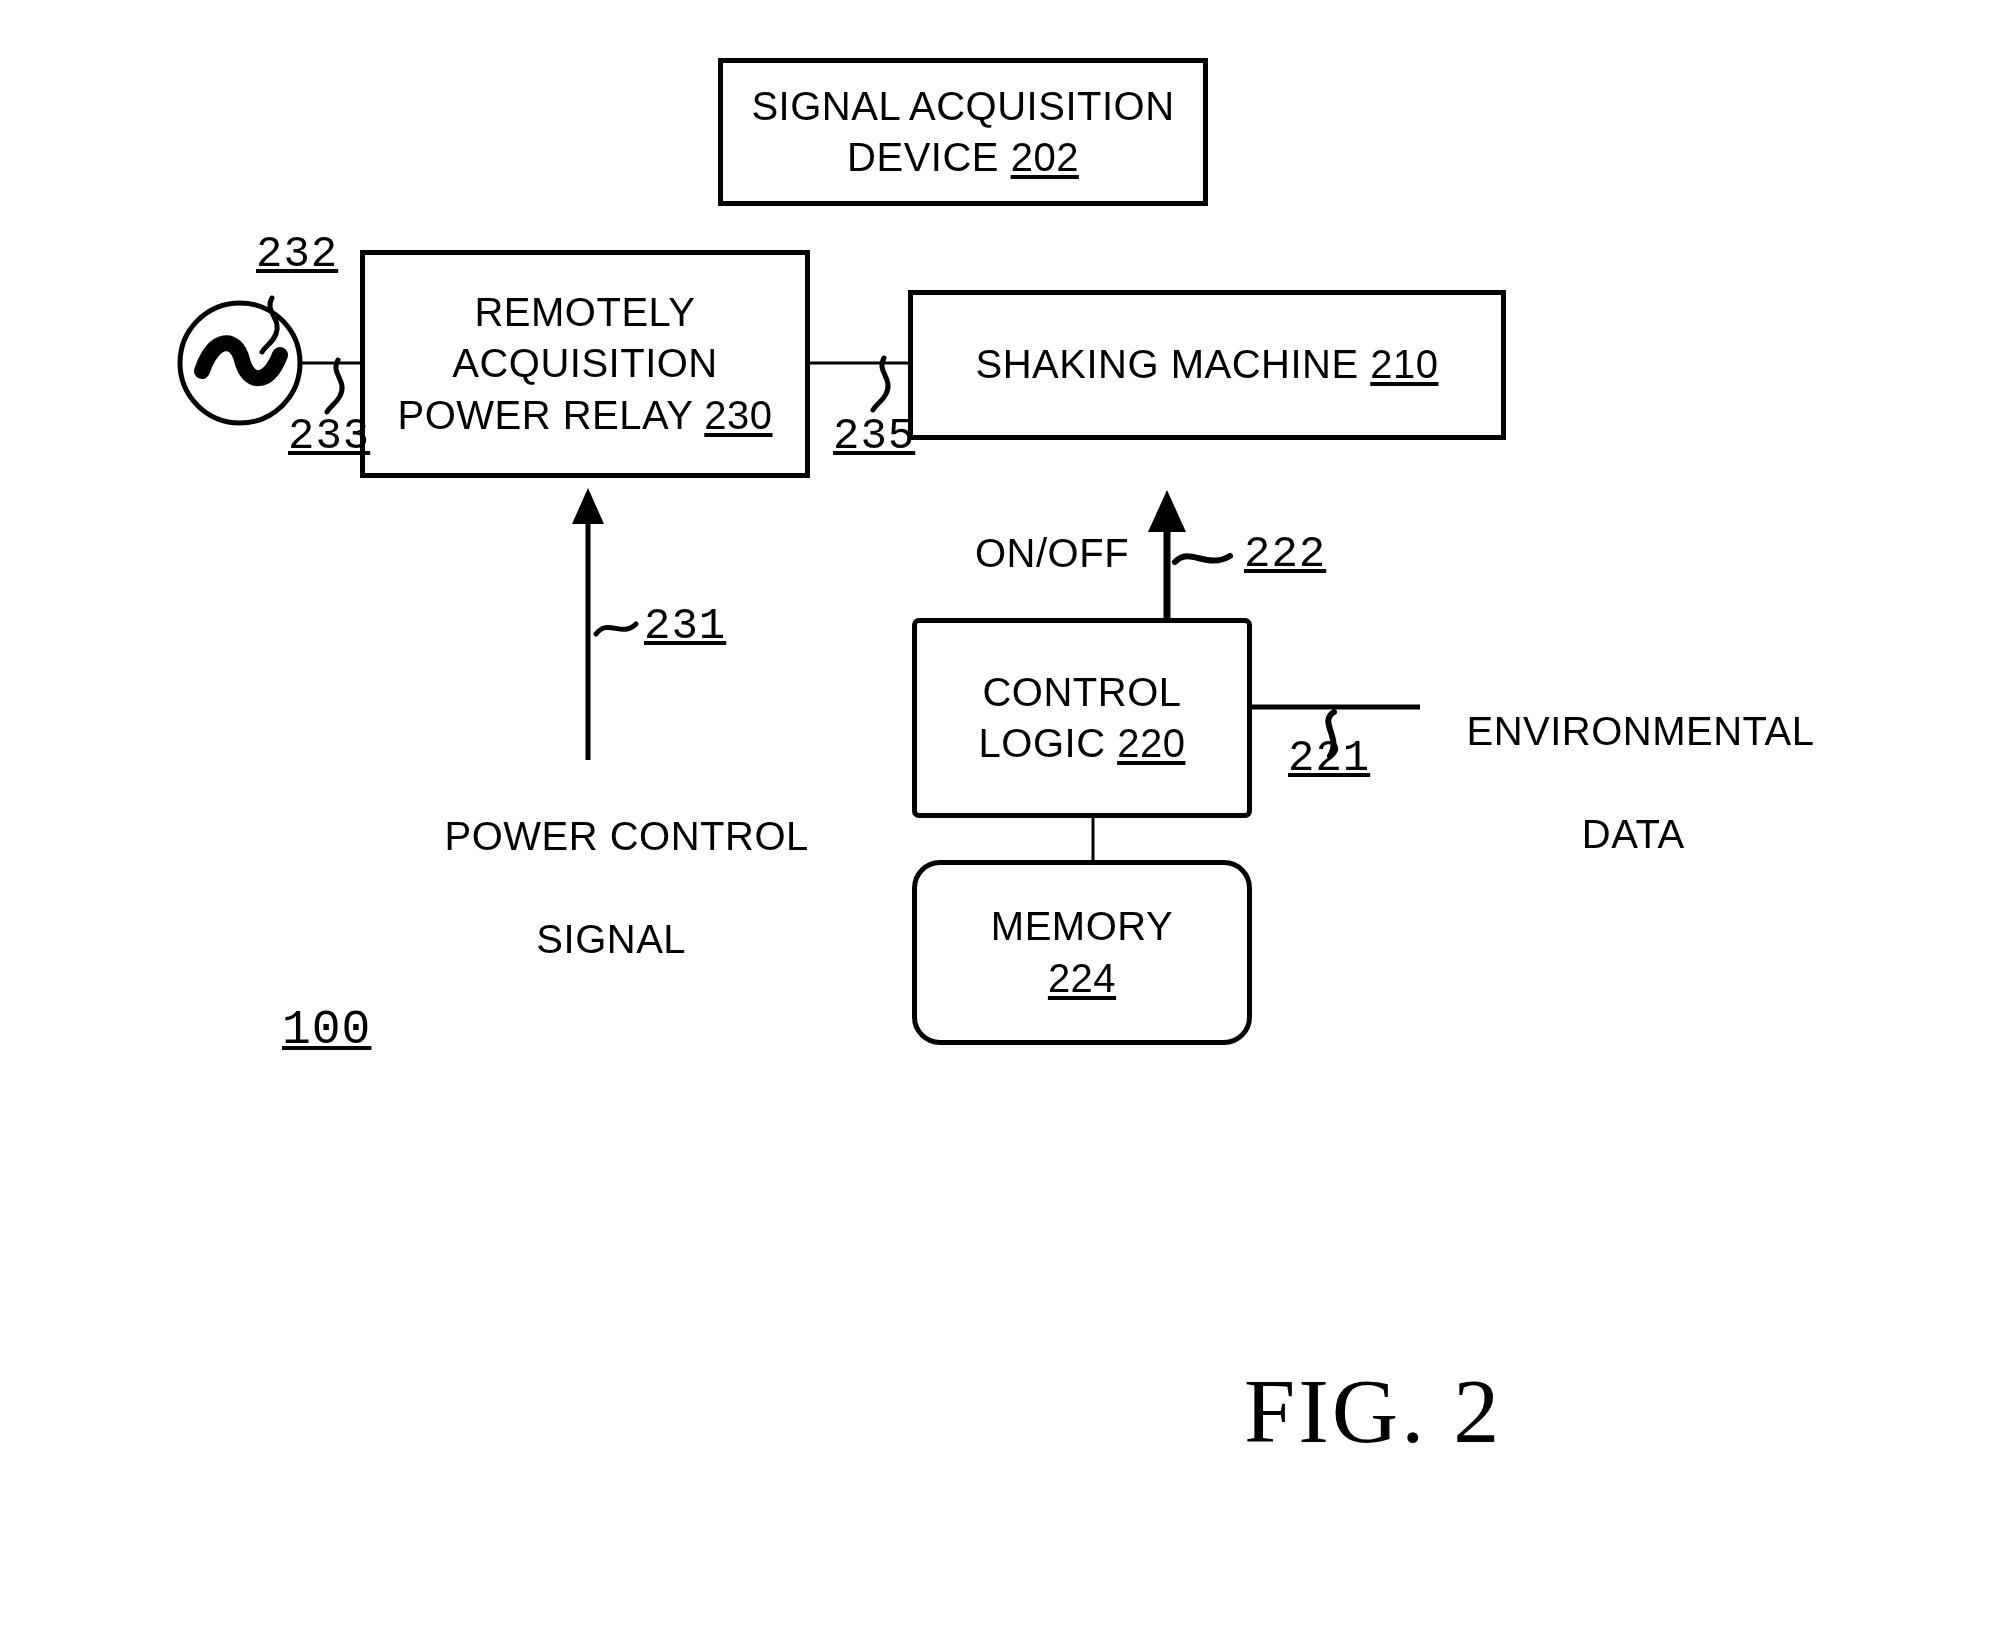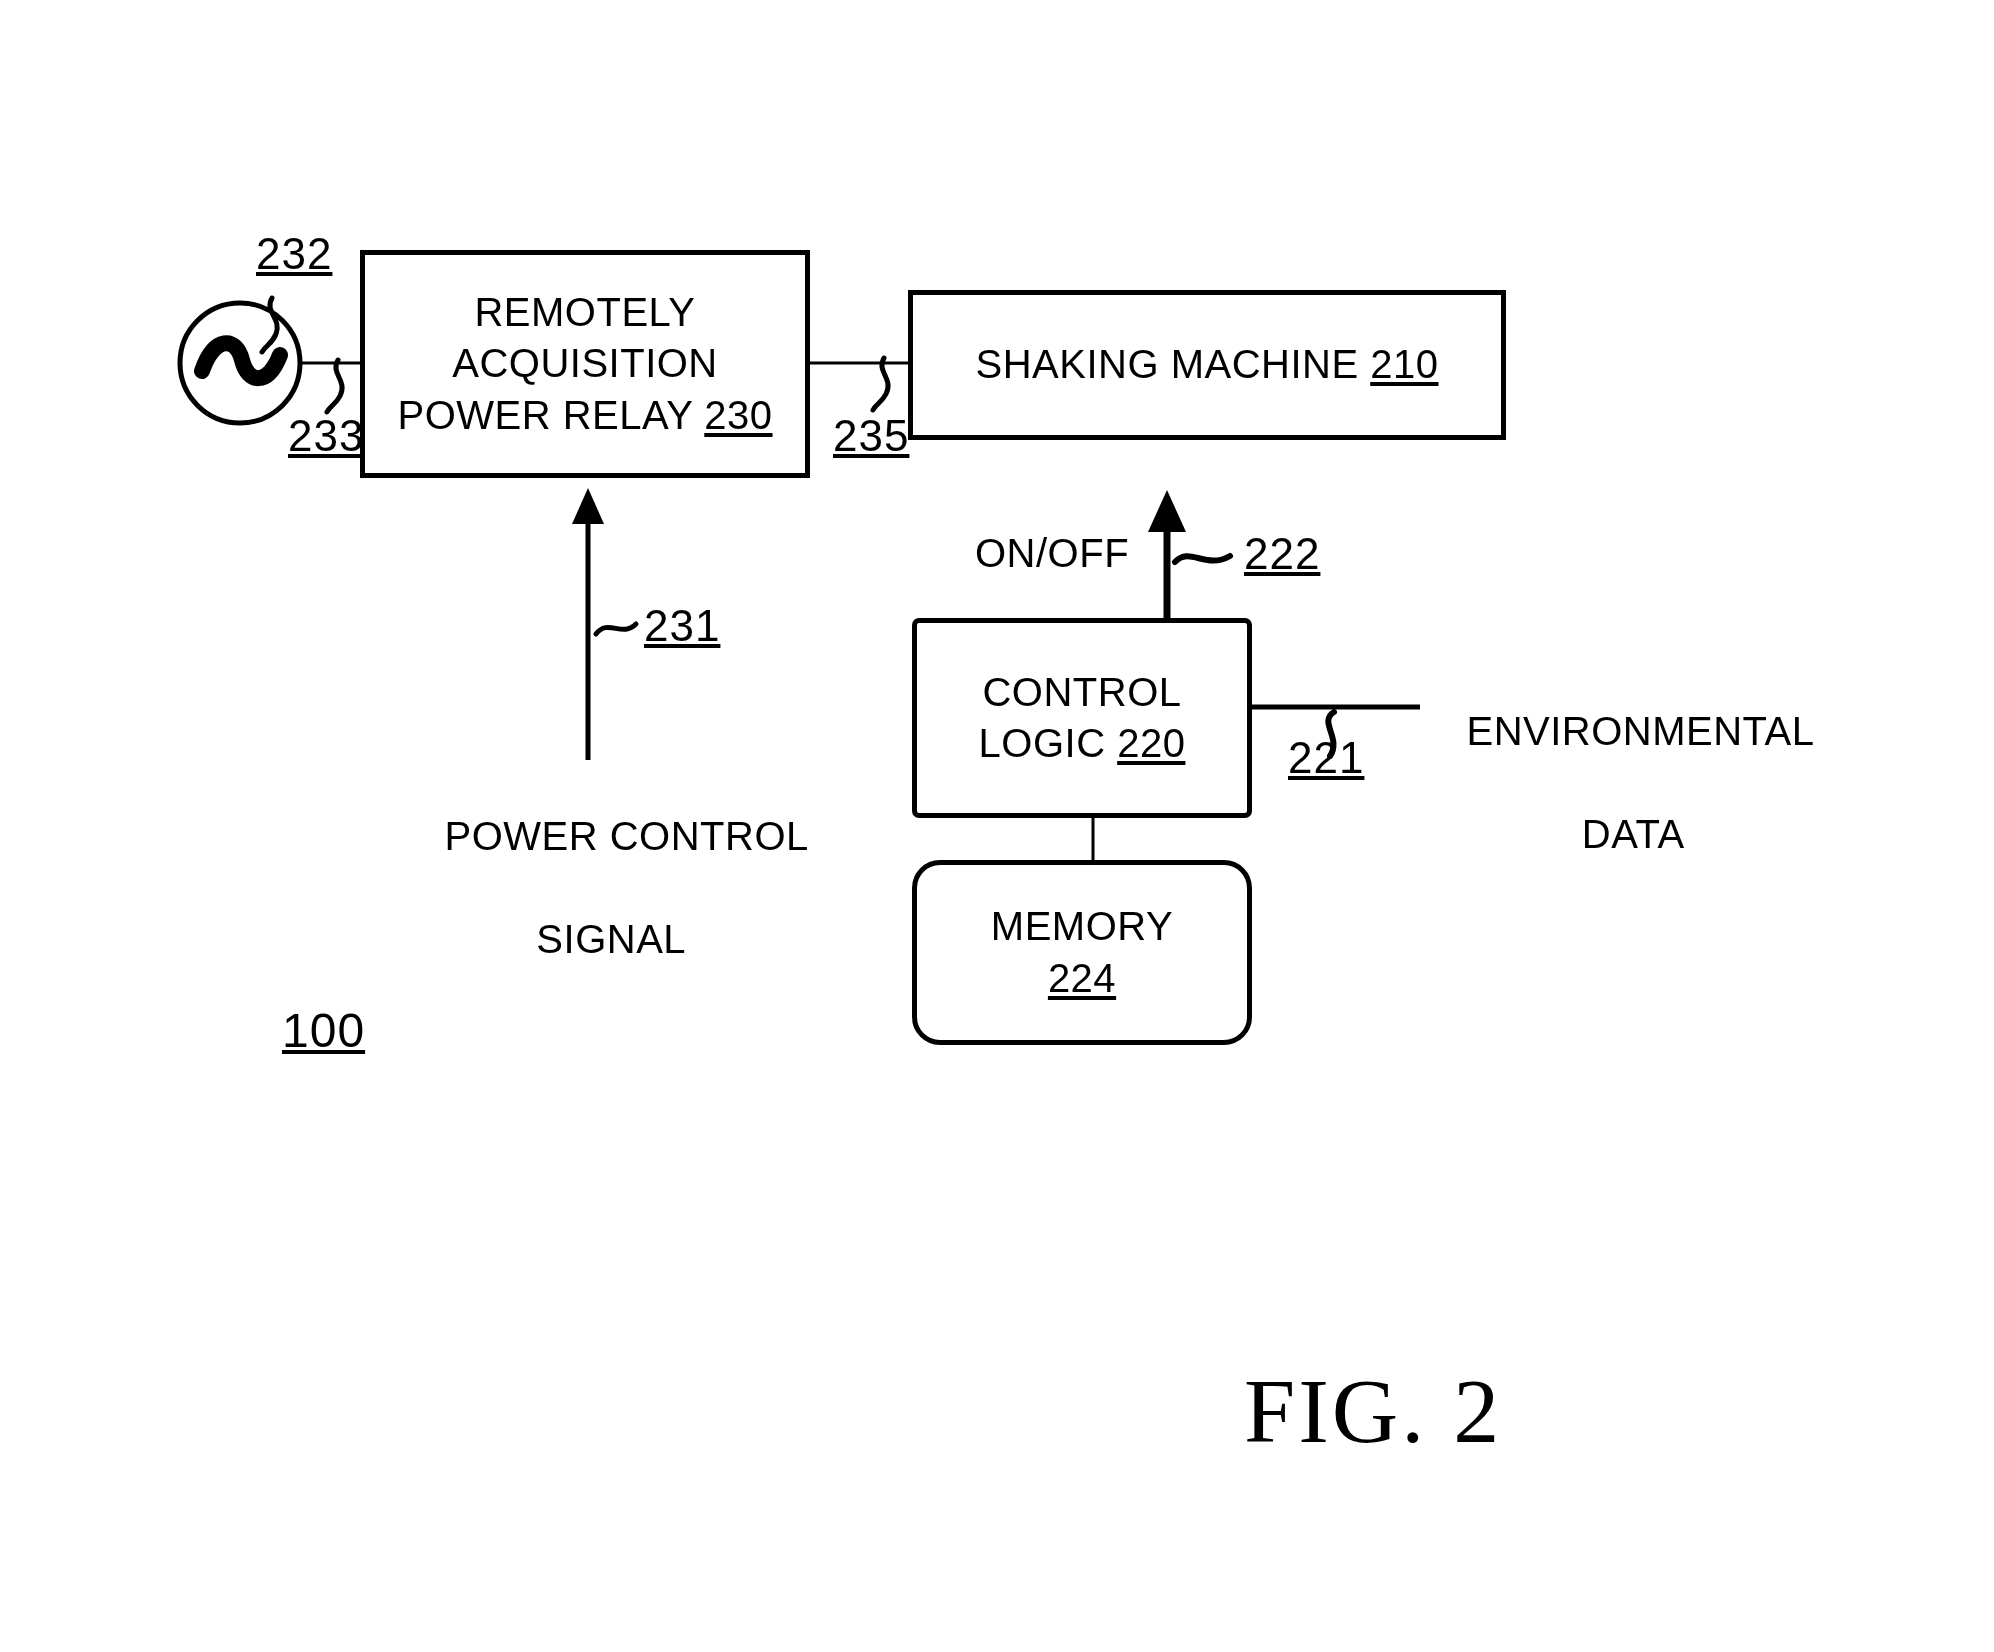--- a/index.html
+++ b/index.html
@@ -42,21 +42,21 @@
   .lbl {
     position: absolute;
     font-family: "Liberation Sans", sans-serif;
     font-size: 40px;
     line-height: 1.28;
     color: #000;
     white-space: pre;
     letter-spacing: 0.5px;
   }
   .lbl.num {
-    font-family: Liberation Sans, sans-serif;
+    font-family: Liberation Mono, monospace;
     font-size: 44px;
     letter-spacing: 1px;
     text-align: right;
   }
   .lbl.num span { text-decoration: underline; text-underline-offset: 3px; }
 
   #fig-caption {
     position: absolute;
     font-family: "Liberation Serif", serif;
     font-size: 92px;
@@ -105,20 +105,26 @@
     <path d="M 1175 562 C 1190 546, 1206 570, 1230 556" fill="none" stroke="#000" stroke-width="6" stroke-linecap="round"></path>
 
     <line x1="1420" y1="707" x2="1030" y2="707" stroke="#000" stroke-width="5"></line>
     <polygon points="992,707 1040,686 1040,728" fill="#000"></polygon>
 
     <path d="M 1334 712 C 1318 722, 1342 738, 1330 756" fill="none" stroke="#000" stroke-width="6" stroke-linecap="round"></path>
 
     <line x1="1093" y1="638" x2="1093" y2="688" stroke="#000" stroke-width="3" transform="translate(0,180)"></line>
   </svg>
 
+  <div class="box" style="left:718px; top:58px; width:490px; height:148px;">
+    <div class="inner">
+      <span>SIGNAL ACQUISITION</span><br>
+      <span>DEVICE </span><span class="ref-u">202</span>
+    </div>
+  </div>
 
   <div class="box" style="left:360px; top:250px; width:450px; height:228px;">
     <div class="inner">
       <span>REMOTELY</span><br>
       <span>ACQUISITION</span><br>
       <span>POWER RELAY </span><span class="ref-u">230</span>
     </div>
   </div>
 
   <div class="box" style="left:908px; top:290px; width:598px; height:150px;">

